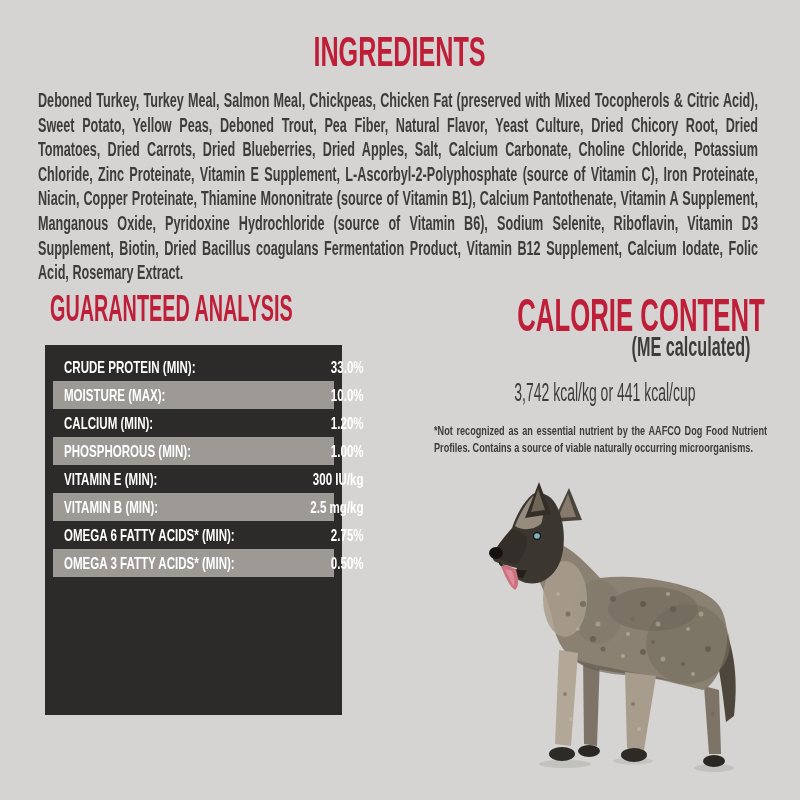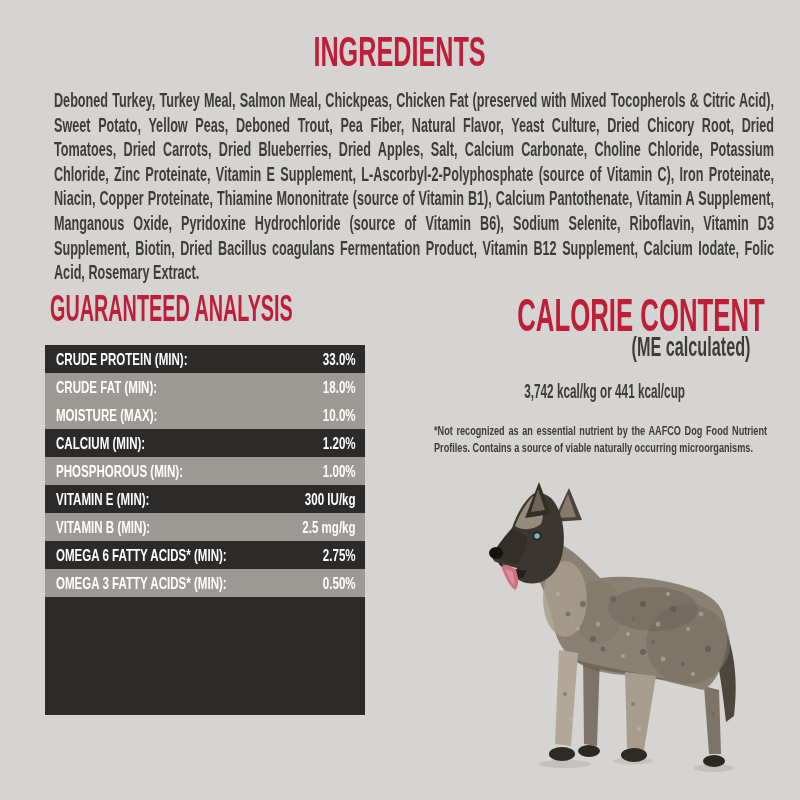--- a/index.html
+++ b/index.html
@@ -15,45 +15,45 @@
     background:var(--page-bg);
     font-family:"Liberation Sans","DejaVu Sans",sans-serif;
     position:relative;
   }
   .cond{display:inline-block;transform-origin:0 50%;}
   
   #ing-title{position:absolute;top:31px;left:0;width:800px;text-align:center;
     font-size:42px;line-height:1;font-weight:700;color:var(--accent-red);white-space:nowrap;}
   #ing-title .cond{transform:scaleX(.6);transform-origin:50% 50%;}
   
-  #ing-text-wrap{position:absolute;left:54px;top:88px;width:720px;height:180px;}
+  #ing-text-wrap{position:absolute;left:38px;top:88px;width:720px;height:180px;}
   #ing-text{width:1140px;transform:scaleX(.6316);transform-origin:0 0;
     font-size:20px;font-weight:700;line-height:24.6px;text-align:justify;
     color:var(--text-dark);}
   
   #ga-title{position:absolute;left:50px;top:291px;font-size:36px;line-height:1;
     font-weight:700;color:var(--accent-red);white-space:nowrap;}
   #ga-title .cond{transform:scaleX(.55);}
-  #ga-table{position:absolute;left:45px;top:345px;width:320px;height:370px;
-    background:var(--dark);padding:0;}
+  #ga-table{position:absolute;left:45px;top:345px;width:297px;height:370px;
+    background:var(--dark);padding:8px;}
   .row{height:28px;padding-left:11px;overflow:visible;}
   .row.dark{background:var(--dark);}
   .row.gray{background:var(--row-gray);}
   .row-in{width:428px;transform:scaleX(.7);transform-origin:0 50%;
     display:flex;justify-content:space-between;align-items:center;height:28px;
     font-size:16.5px;font-weight:700;color:#ffffff;white-space:nowrap;}
   
   #cc-title{position:absolute;left:420px;top:292px;width:370px;text-align:right;
     font-size:46px;line-height:1;font-weight:700;color:var(--accent-red);white-space:nowrap;}
   #cc-title .cond{transform:scaleX(.56);transform-origin:50% 50%;}
   #cc-sub{position:absolute;left:420px;top:334px;width:370px;text-align:right;
     font-size:27px;line-height:1;font-weight:700;color:var(--text-dark);white-space:nowrap;}
   #cc-sub .cond{transform:scaleX(.6);transform-origin:50% 50%;}
   #cc-val{position:absolute;left:420px;top:380px;width:370px;text-align:center;
-    font-size:21px;line-height:1;font-weight:700;color:var(--text-dark);white-space:nowrap;}
+    font-size:25px;line-height:1;font-weight:400;color:var(--text-dark);white-space:nowrap;}
   #cc-val .cond{transform:scaleX(.56);transform-origin:50% 50%;}
   #cc-foot-wrap{position:absolute;left:434px;top:422px;width:334px;}
   #cc-foot{width:492px;transform:scaleX(.677);transform-origin:0 0;
     font-size:13.5px;font-weight:600;line-height:17px;text-align:justify;
     color:var(--text-dark);}
   
   #dog{position:absolute;left:483px;top:474px;width:264px;height:300px;}
 </style>
 </head>
 <body>
@@ -64,26 +64,20 @@
   <div id="ing-text">Deboned Turkey, Turkey Meal, Salmon Meal, Chickpeas, Chicken Fat (preserved with Mixed Tocopherols &amp; Citric Acid), Sweet Potato, Yellow Peas, Deboned Trout, Pea Fiber, Natural Flavor, Yeast Culture, Dried Chicory Root, Dried Tomatoes, Dried Carrots, Dried Blueberries, Dried Apples, Salt, Calcium Carbonate, Choline Chloride, Potassium Chloride, Zinc Proteinate, Vitamin E Supplement, L-Ascorbyl-2-Polyphosphate (source of Vitamin C), Iron Proteinate, Niacin, Copper Proteinate, Thiamine Mononitrate (source of Vitamin B1), Calcium Pantothenate, Vitamin A Supplement, Manganous Oxide, Pyridoxine Hydrochloride (source of Vitamin B6), Sodium Selenite, Riboflavin, Vitamin D3 Supplement, Biotin, Dried Bacillus coagulans Fermentation Product, Vitamin B12 Supplement, Calcium Iodate, Folic Acid, Rosemary Extract.</div>
 </div>
 
 <div id="ga-title"><span class="cond">GUARANTEED ANALYSIS</span></div>
 
 <div id="ga-table">
   <div class="row dark">
       <div class="row-in">
         <span>CRUDE PROTEIN (MIN):</span>
         <span>33.0%</span>
-      </div>
-    </div>
-  <div class="row gray">
-      <div class="row-in">
-        <span>CRUDE FAT (MIN):</span>
-        <span>18.0%</span>
       </div>
     </div>
   <div class="row gray">
       <div class="row-in">
         <span>MOISTURE (MAX):</span>
         <span>10.0%</span>
       </div>
     </div>
   <div class="row dark">
       <div class="row-in">

